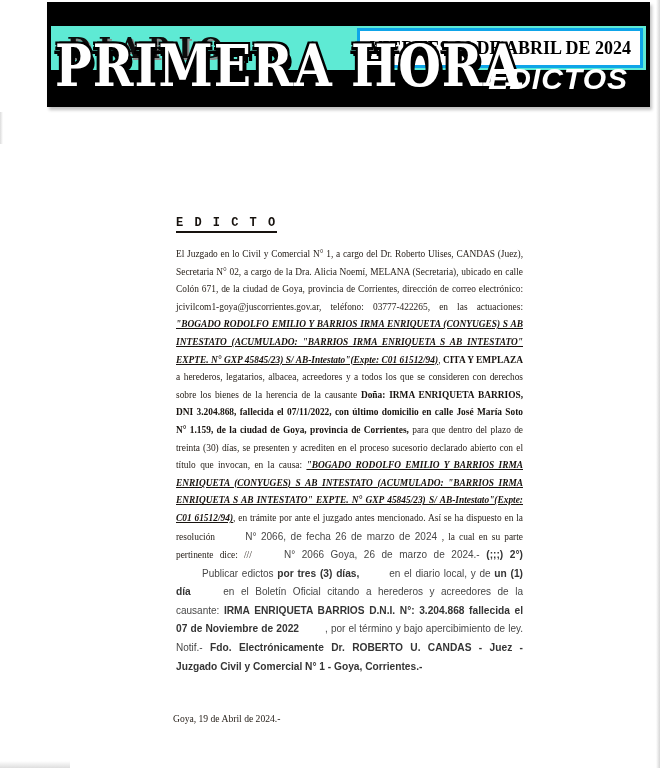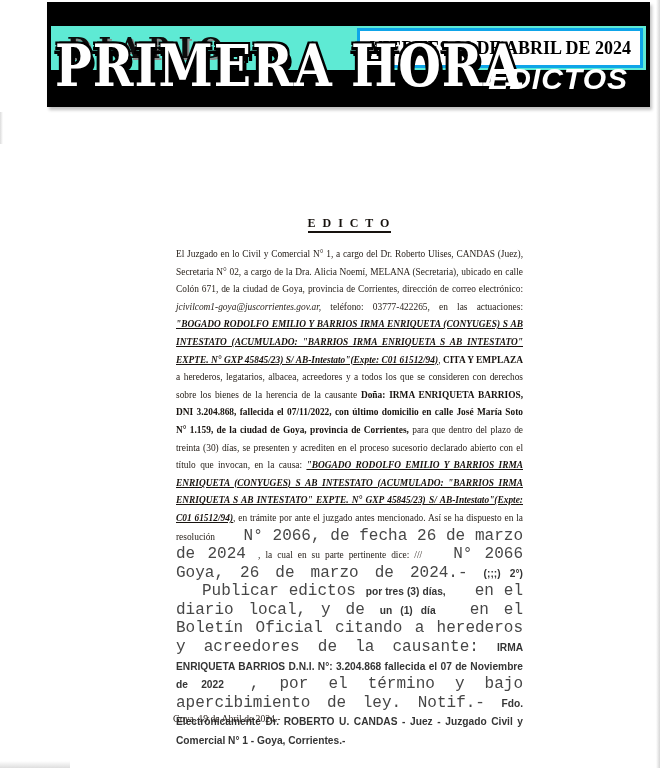--- a/index.html
+++ b/index.html
@@ -20,28 +20,28 @@
            font-size:49px;line-height:1;letter-spacing:1px;color:#ffffff;white-space:nowrap;
            transform:scaleY(1.18);transform-origin:left top;
            text-shadow:-2px -2px 0 #000,2px -2px 0 #000,-2px 2px 0 #000,2px 2px 0 #000,
                        -1px 0 0 #000,1px 0 0 #000,0 1px 0 #000,0 -1px 0 #000,
                        4px 6px 0 #000,-3px 6px 0 #000,0 7px 0 #000;}
   .edictos{position:absolute;right:22px;top:60px;font-family:"Liberation Sans","DejaVu Sans",sans-serif;
            font-weight:bold;font-size:30px;letter-spacing:1px;color:#ffffff;font-style:italic;}
 
   
   .edict{position:absolute;left:176px;top:213px;width:347px;}
-  .edict-title{text-align:center;margin:0 0 15px 0;}
+  .edict-title{margin:0 0 15px 0;font-family:Liberation Mono, monospace;}
   .edict-title-text{font-weight:bold;font-size:12px;letter-spacing:2px;color:var(--ink_bold,#17120e);
                     border-bottom:2px solid var(--ink_bold,#17120e);padding-bottom:1px;}
   .edict-paragraph{margin:0;text-align:justify;font-size:9.4px;line-height:17.6px;color:var(--ink,#29221c);}
-  .seg.serif-italic{font-style:italic;}
+  .seg.serif-italic{}
   .seg.serif-bold{font-weight:bold;color:var(--ink_bold,#17120e);font-family:Liberation Serif, serif;}
   .seg.case{font-weight:bold;font-style:italic;text-decoration:underline;color:var(--ink_bold,#17120e);}
-  .seg.sans{font-family:Liberation Mono, monospace;font-size:16px;color:var(--sans_ink,#474747);margin-left:26px;}
+  .seg.sans{font-family:Liberation Sans, sans-serif;font-size:10px;color:var(--sans_ink,#474747);margin-left:26px;}
   .seg.sans-bold{font-family:"Liberation Sans","DejaVu Sans",sans-serif;font-size:10.2px;font-weight:bold;
                  color:var(--sans_ink_bold,#353535);}
   .closing{position:absolute;left:173px;top:713px;font-size:9.6px;color:var(--ink,#29221c);text-align:right;}
 
   
   .scan-right{position:absolute;right:0;top:0;width:4px;height:100%;
               background:linear-gradient(to right,#ffffff,#d6d6d6);}
   .scan-left{position:absolute;left:0;top:112px;width:3px;height:32px;
              background:linear-gradient(to right,#dcdcdc,#ffffff);}
   .scan-bl{position:absolute;left:0;bottom:0;width:70px;height:7px;

